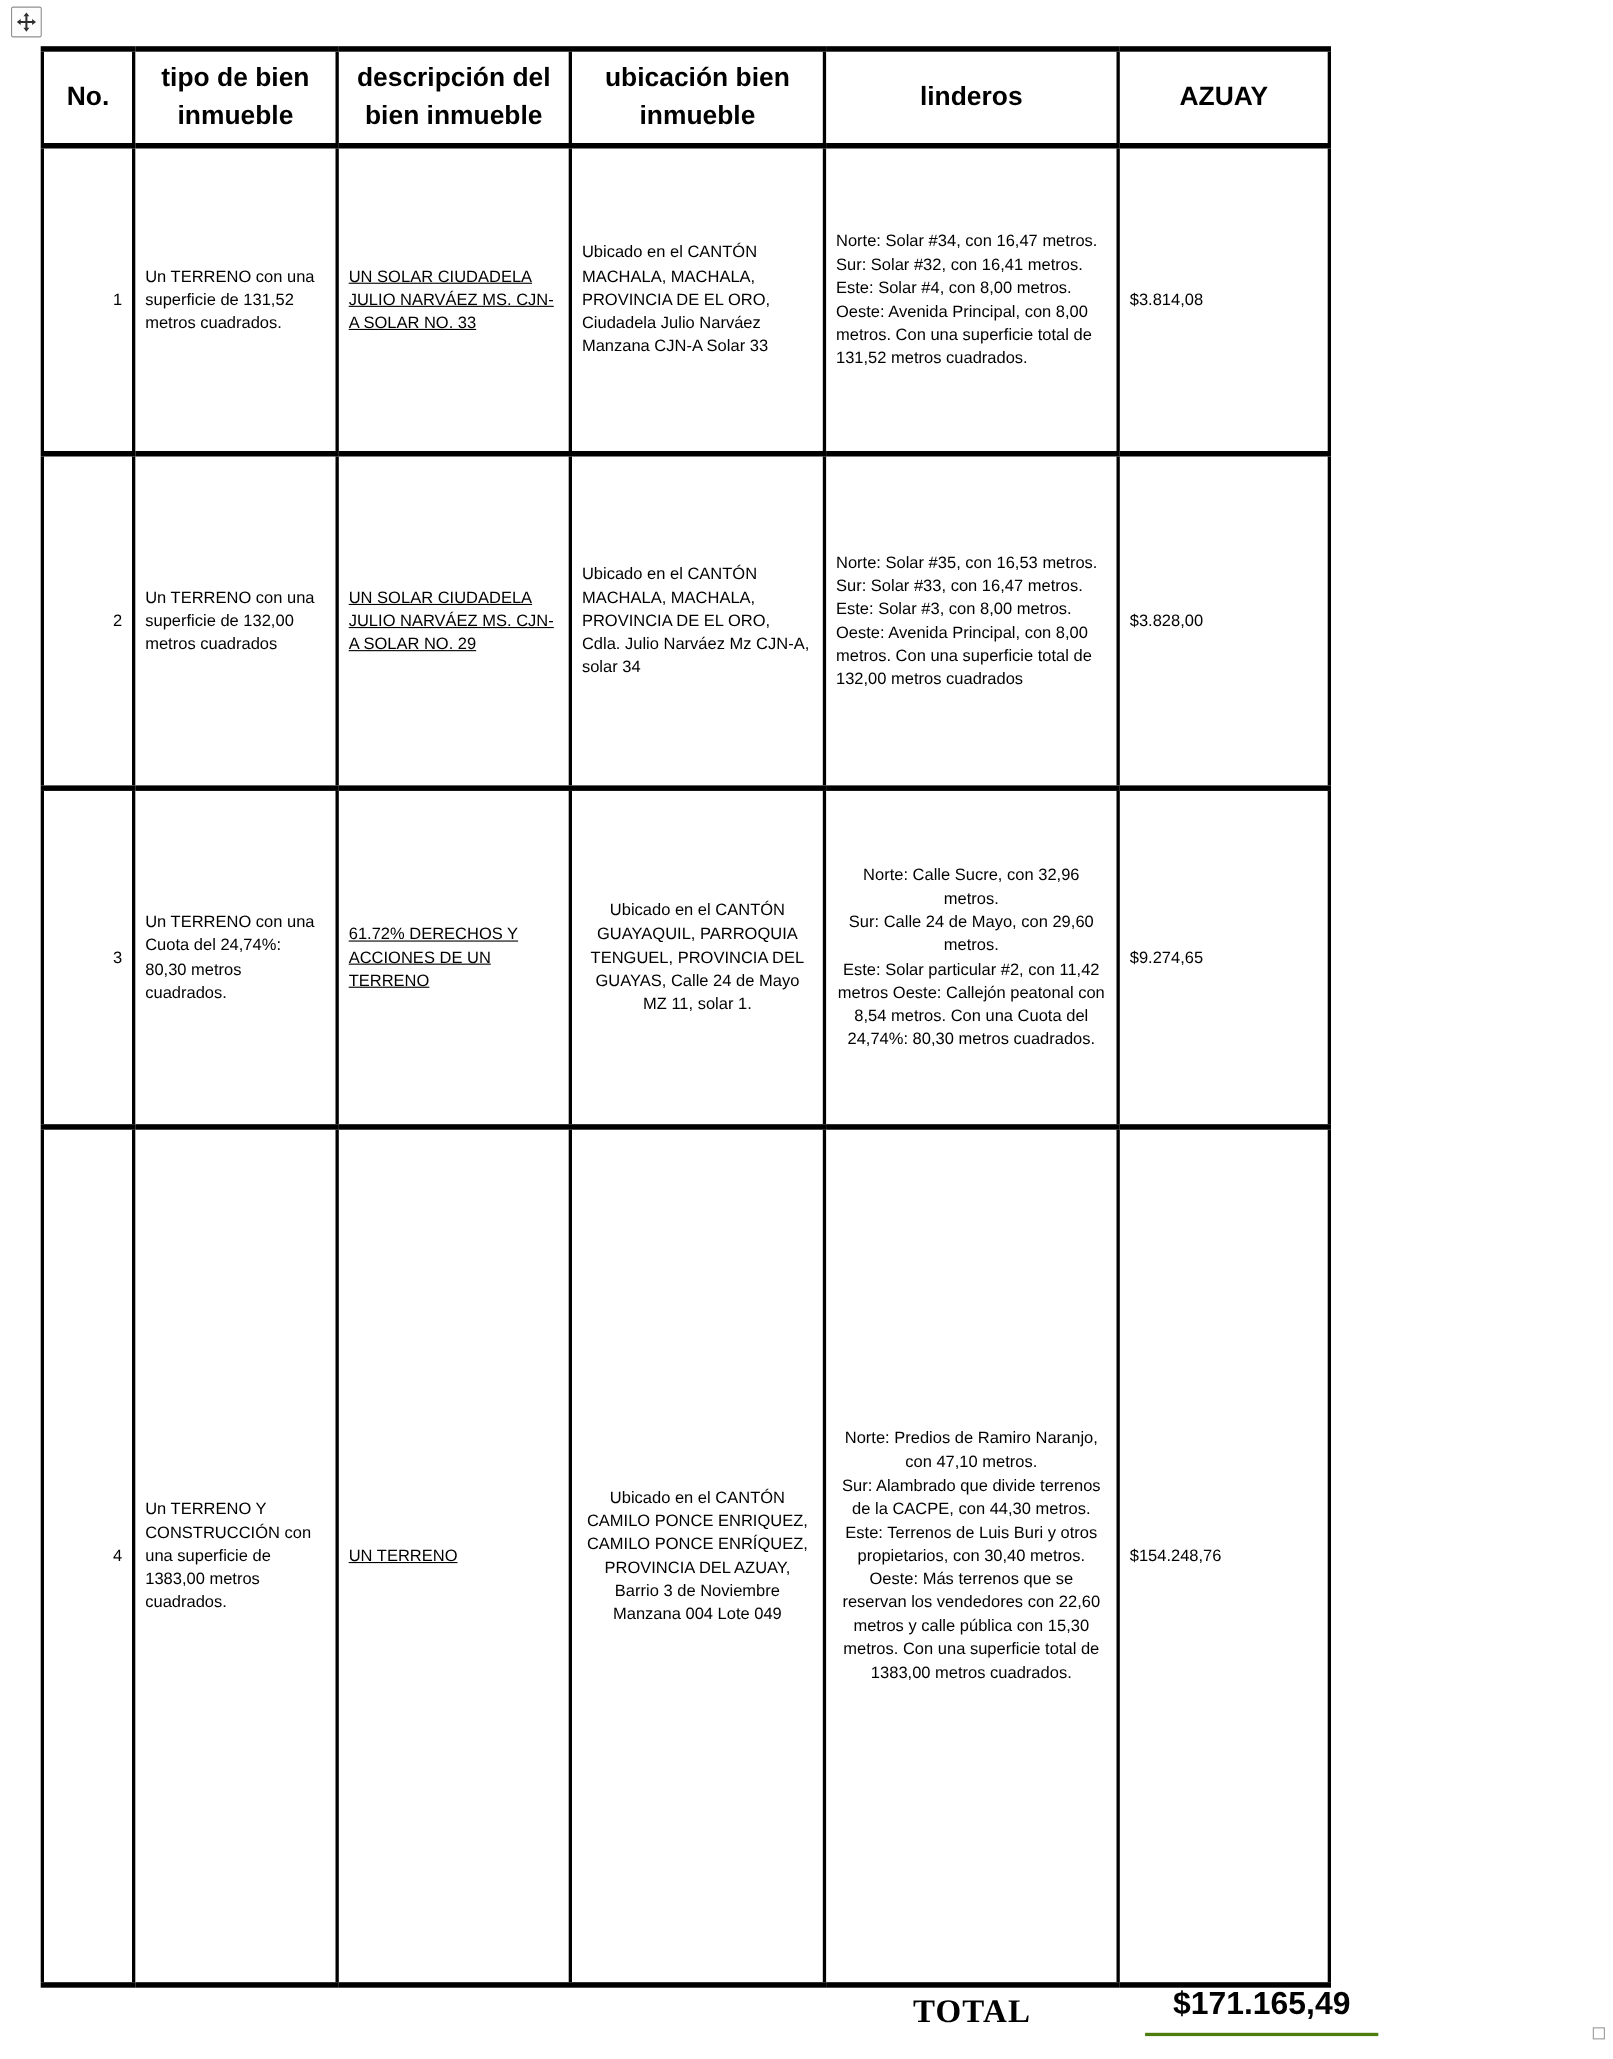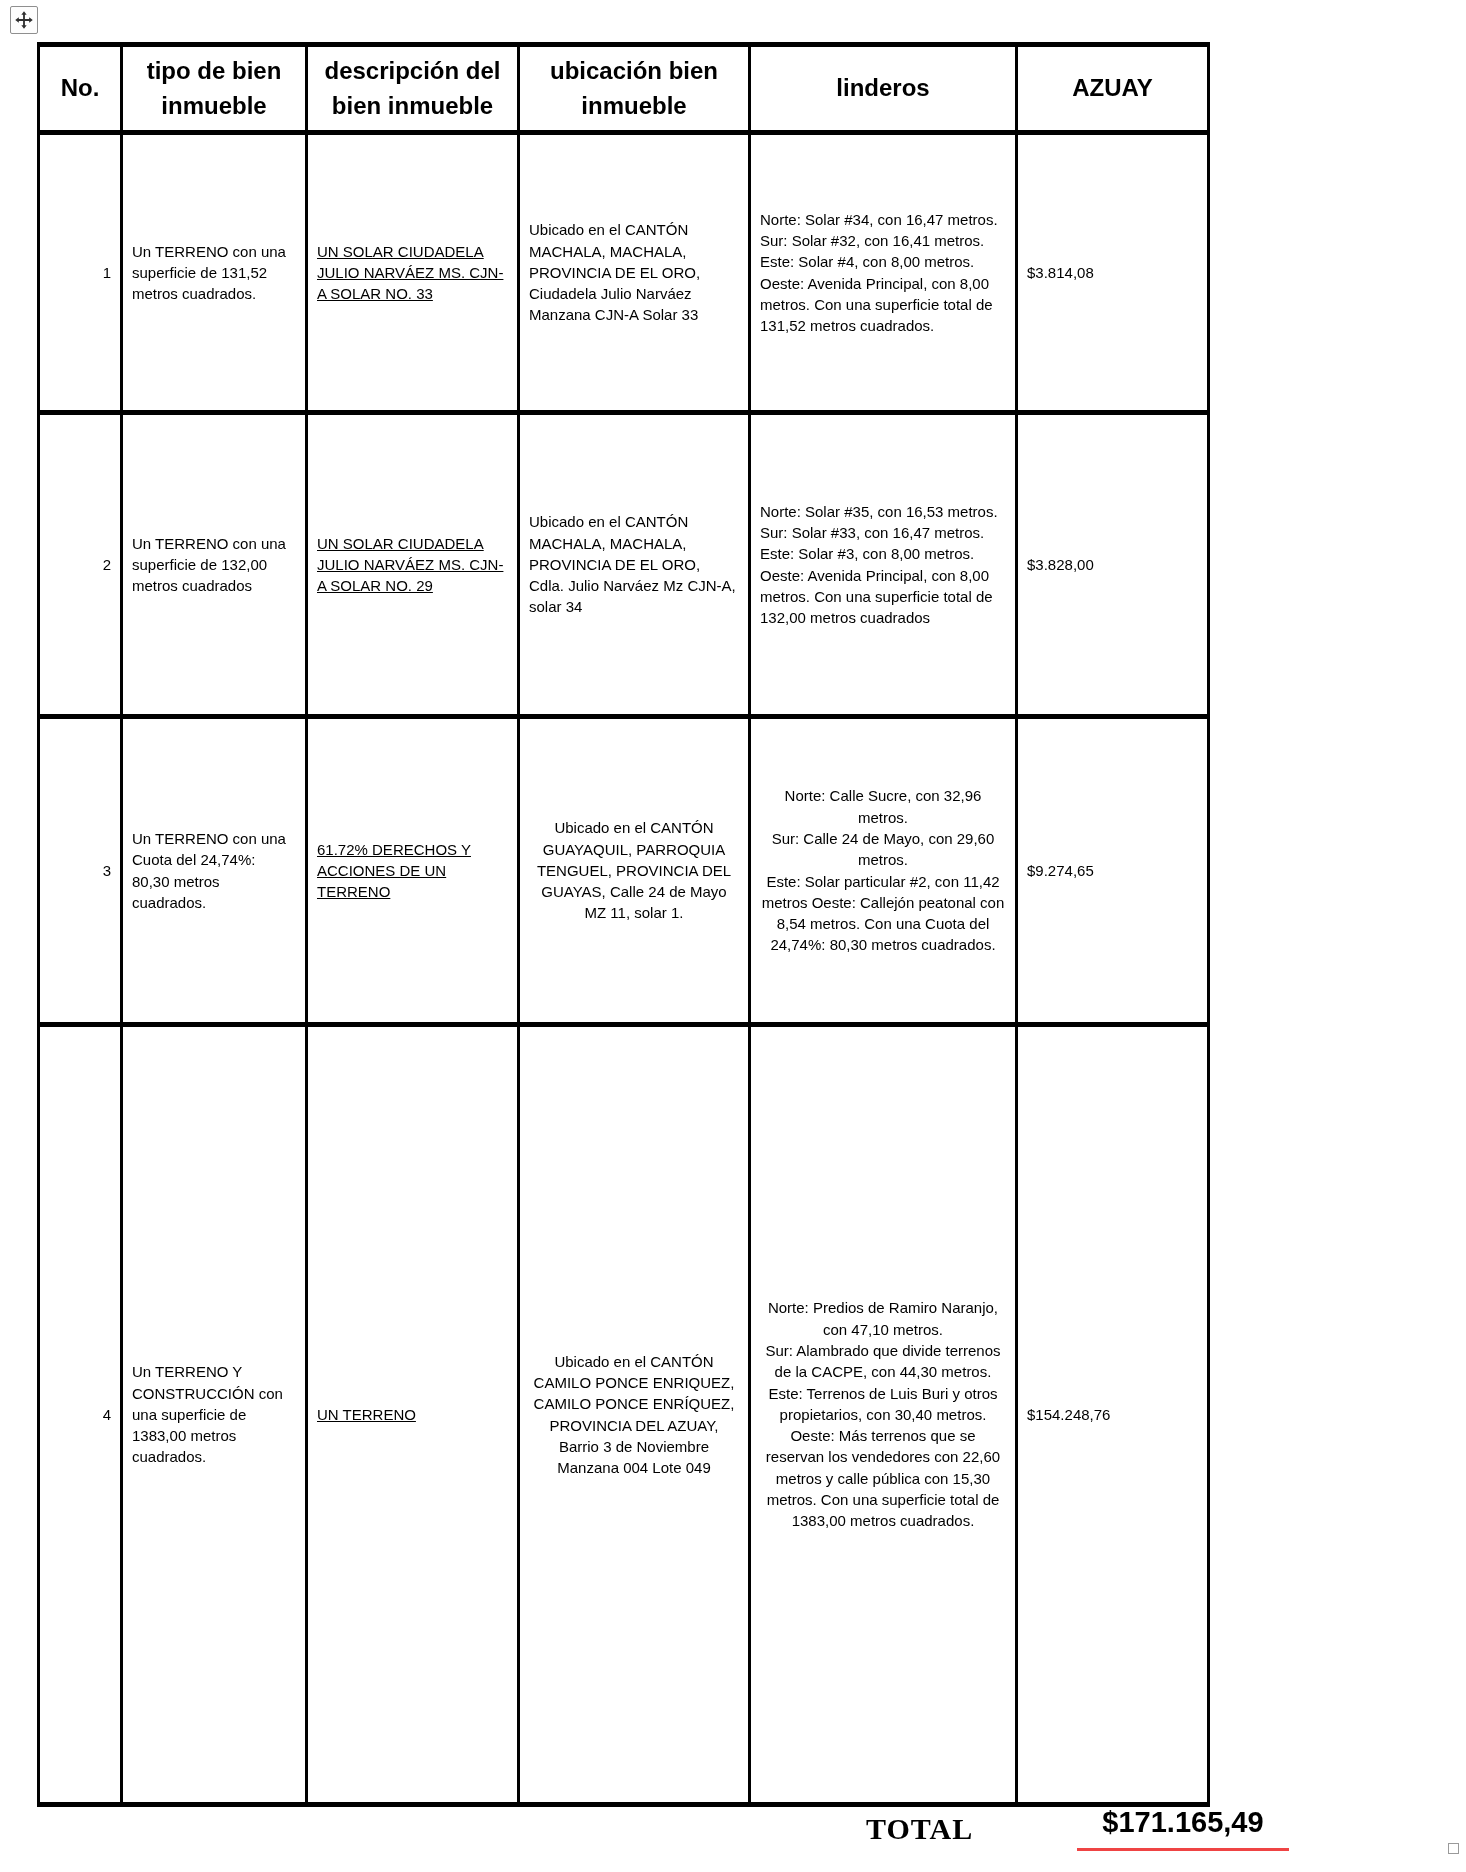--- a/index.html
+++ b/index.html
@@ -80,41 +80,40 @@
   tr.centered td.c-ubic, tr.centered td.c-lind { text-align: center; }
   td.c-valor { text-align: left; }
 
   
   .total-row {
     position: absolute;
     left: 37px;
     top: 1806px;
     width: 1260px;
     height: 60px;
-    margin-left: 36px;
   }
   .total-label {
     position: absolute;
     left: 793px;
     top: 6px;
     font-family: "Liberation Serif", serif;
     font-weight: bold;
     font-size: 30px;
     letter-spacing: 1px;
   }
   .total-value {
     position: absolute;
     left: 1004px;
     top: 0;
     width: 212px;
     text-align: center;
     font-weight: bold;
     font-size: 29px;
     padding-bottom: 9px;
-    border-bottom: 3px solid #ef4444;
+    border-bottom: 3px solid #4d7c0f;
   }
 
   
   .resize-handle {
     position: absolute;
     left: 1448px;
     top: 1843px;
     width: 11px;
     height: 11px;
     border: 1px solid #9a9a9a;

